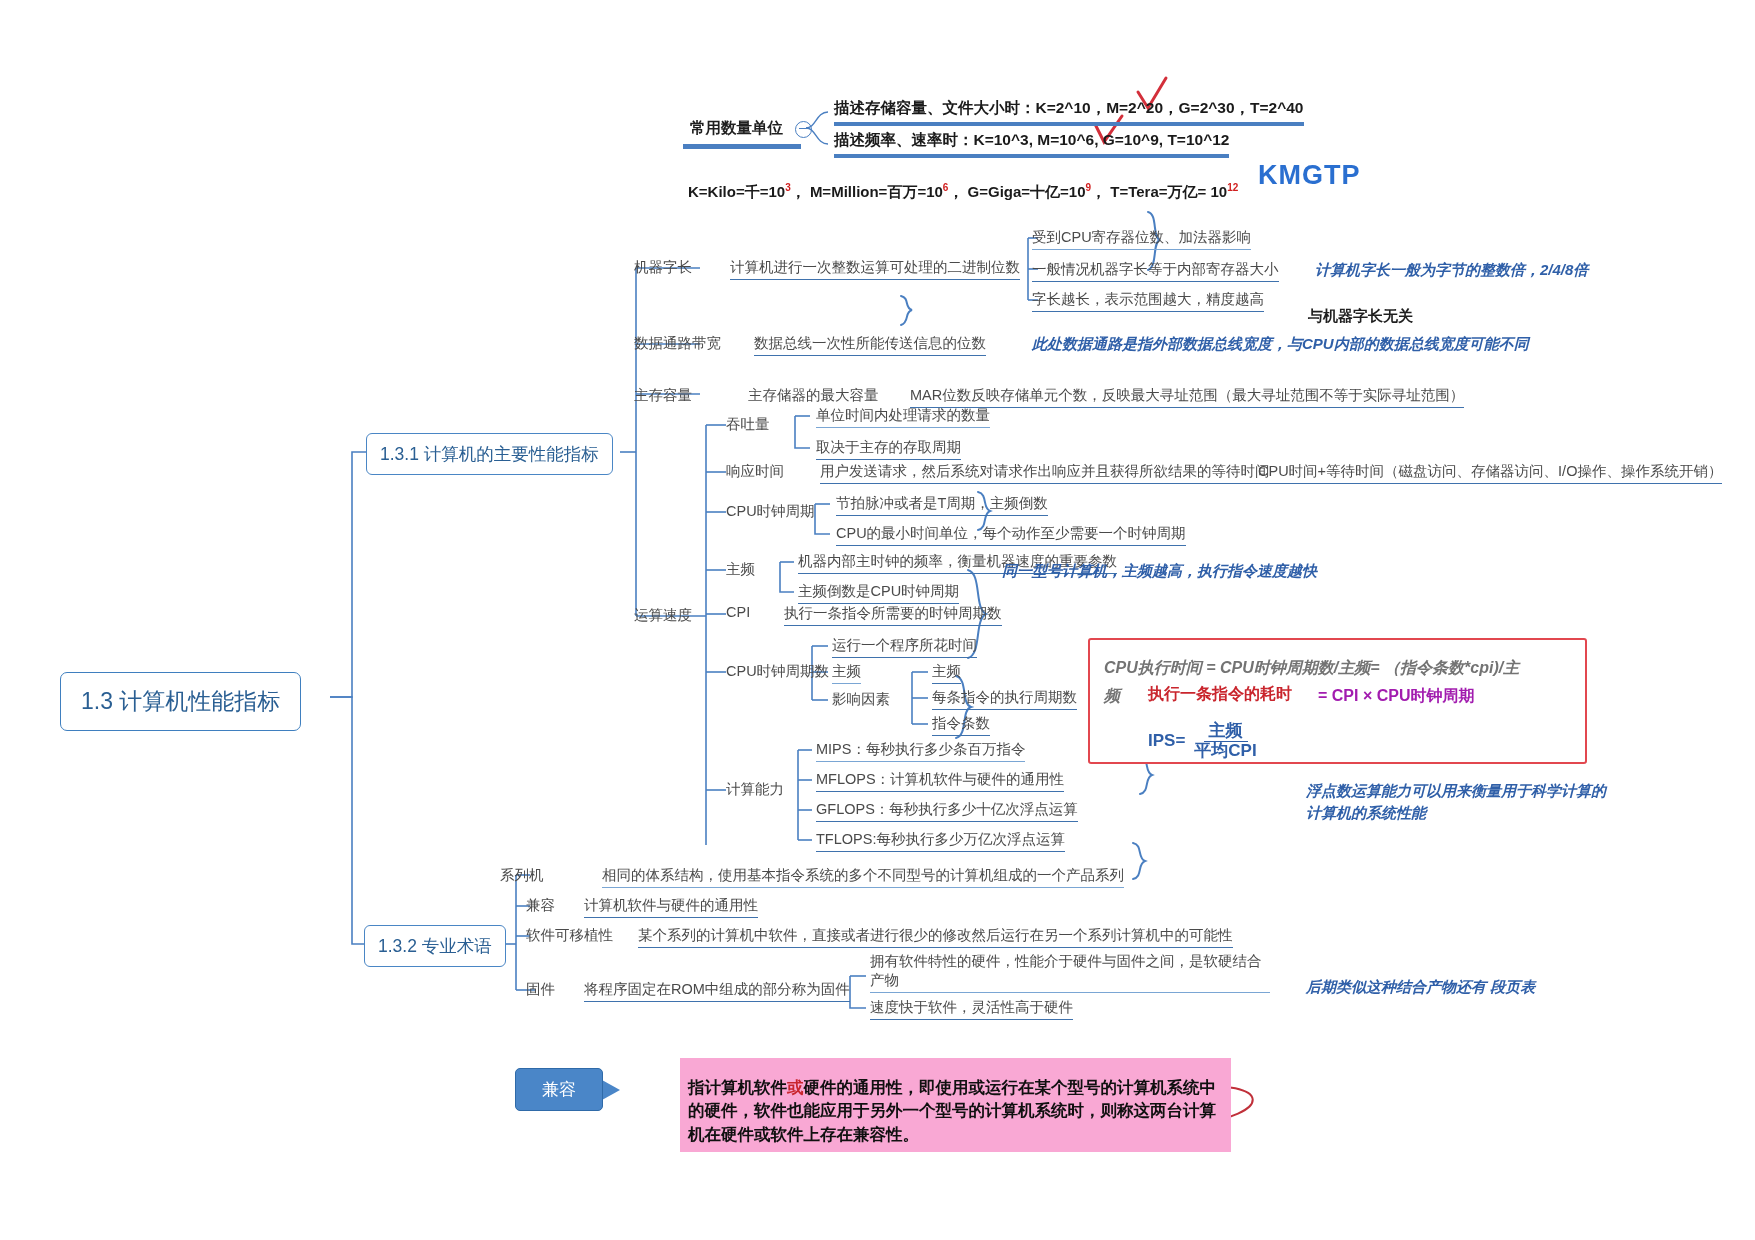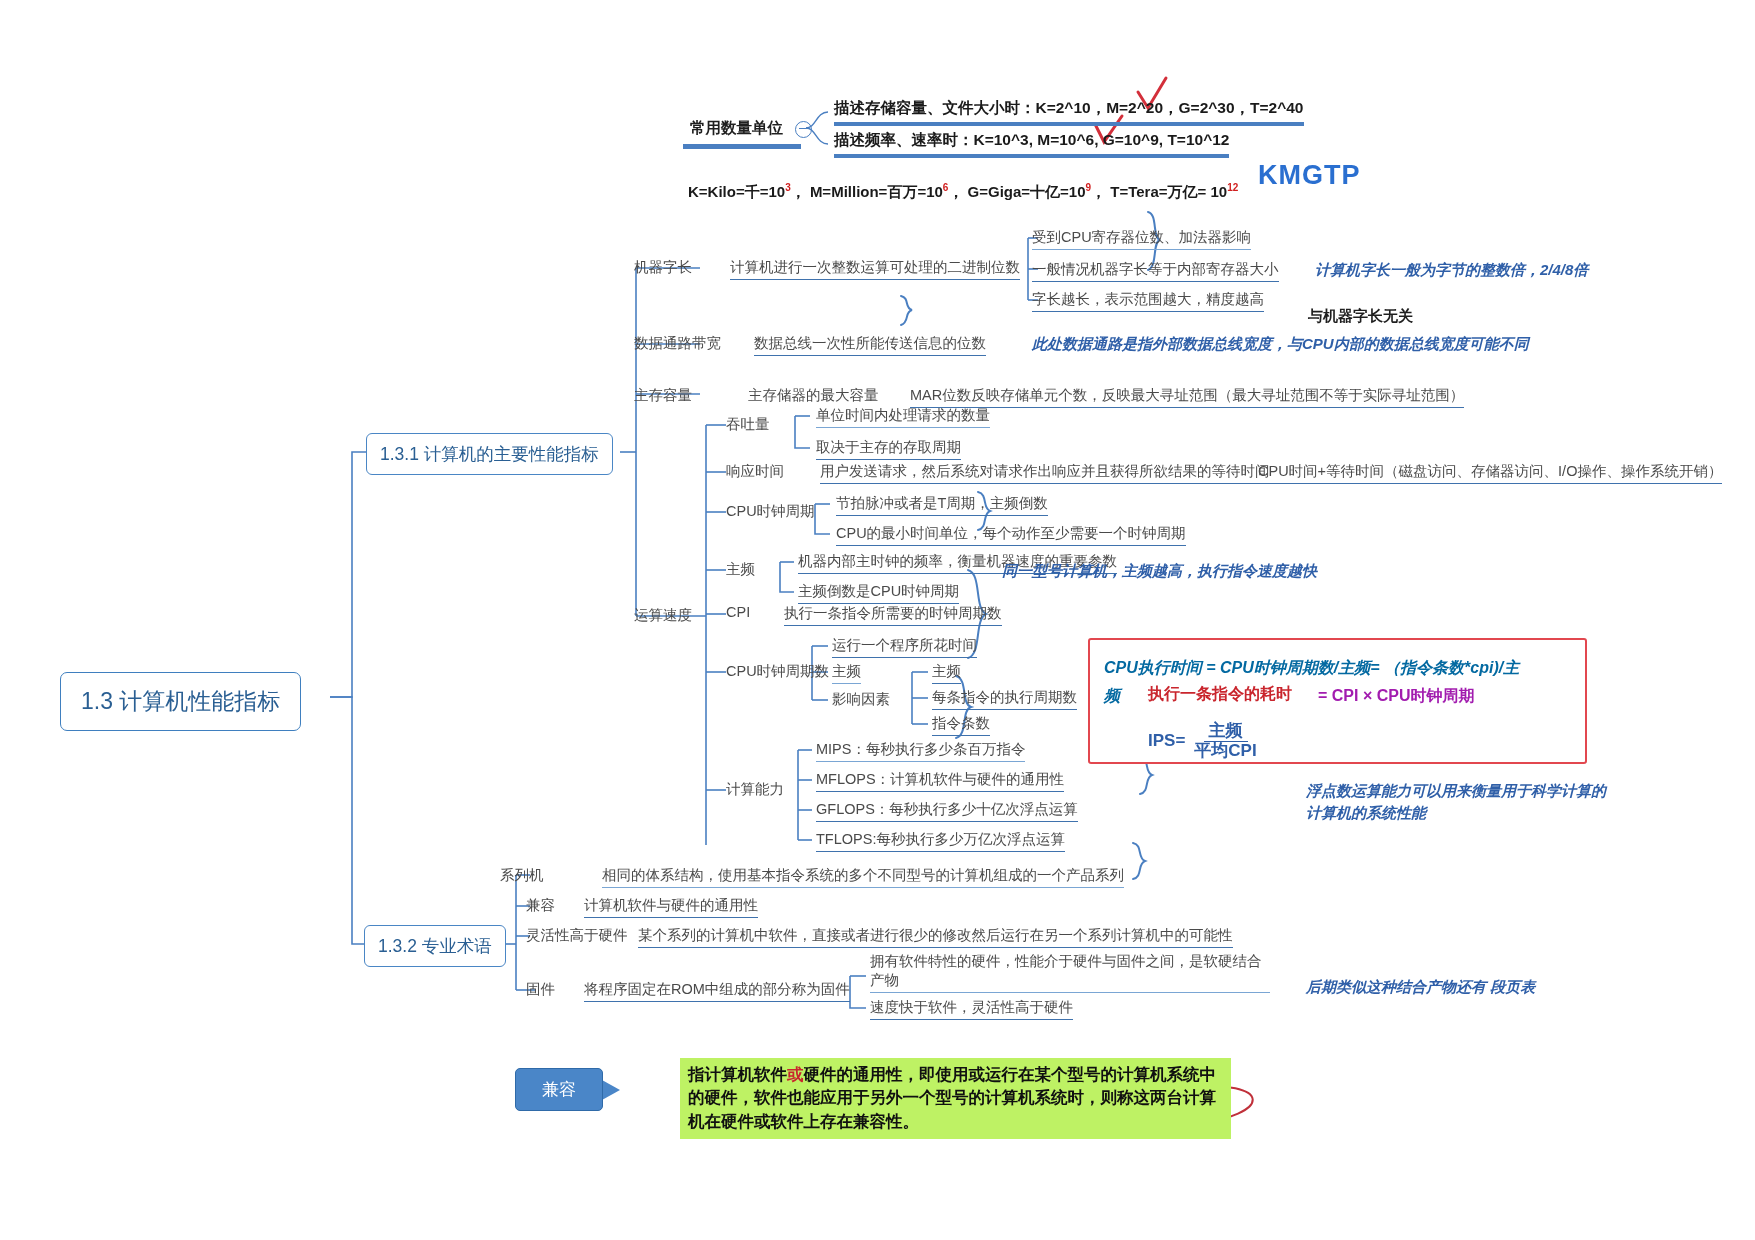--- a/index.html
+++ b/index.html
@@ -79,21 +79,21 @@
   
   .redbox{
     position:absolute;
     border:2.3px solid #e2474f;
     background:#ffffff;
     border-radius:3px;
   }
   .fm{
     position:absolute;
     font-size:16px;
-    color:#0369a1;
+    color:#737373;
     font-style:italic;
     font-weight:bold;
     white-space:nowrap;
   }
   .fm.red{color:#c9252d;font-style:normal;}
   .fm.black{color:#a21caf;font-style:normal;}
   .ips{
     position:absolute;
     font-size:17px;
     color:#2f5fa8;
@@ -111,25 +111,25 @@
     border:1.5px solid #2f6aa8;
     border-radius:5px;
     color:#ffffff;
     font-size:17px;
     padding:9px 26px;
     text-align:center;
     white-space:nowrap;
   }
   .quote-block{
     position:absolute;
-    background:#bef264;
+    background:#f9a8d4;
     color:#101010;
     font-size:16.5px;
     line-height:1.42;
-    padding:5px 8px 6px 8px;
+    padding:18px 8px 6px 8px;
     font-weight:bold;
     width:535px;
   }
   .quote-block .hi{color:#c9252d;}
 
   
   .leaf{
     position:absolute;
     font-size:14.5px;
     color:#4a4a4a;
@@ -324,21 +324,21 @@
   </div>
 
   <div class="topic1" style="left:364px;top:925px;">1.3.2 专业术语</div>
 
   <div class="leaf" style="left:500px;top:866px;">系列机</div>
   <div class="leaf ul-light" style="left:602px;top:866px;">相同的体系结构，使用基本指令系统的多个不同型号的计算机组成的一个产品系列</div>
 
   <div class="leaf" style="left:526px;top:896px;">兼容</div>
   <div class="leaf ul" style="left:584px;top:896px;">计算机软件与硬件的通用性</div>
 
-  <div class="leaf" style="left:526px;top:926px;">灵活性高于硬件</div>
+  <div class="leaf" style="left:526px;top:926px;">软件可移植性</div>
   <div class="leaf ul" style="left:638px;top:926px;">某个系列的计算机中软件，直接或者进行很少的修改然后运行在另一个系列计算机中的可能性</div>
 
   <div class="leaf" style="left:526px;top:980px;">固件</div>
   <div class="leaf ul" style="left:584px;top:980px;">将程序固定在ROM中组成的部分称为固件</div>
   <div class="leaf ul-light" style="left:870px;top:952px;white-space:normal;width:400px;">拥有软件特性的硬件，性能介于硬件与固件之间，是软硬结合产物</div>
   <div class="leaf ul" style="left:870px;top:998px;">速度快于软件，灵活性高于硬件</div>
   <div class="annot" style="left:1306px;top:976px;">后期类似这种结合产物还有   段页表</div>
 
   <div class="callout-box" style="left:515px;top:1068px;">兼容</div>
   <div class="quote-block" style="left:680px;top:1058px;">

